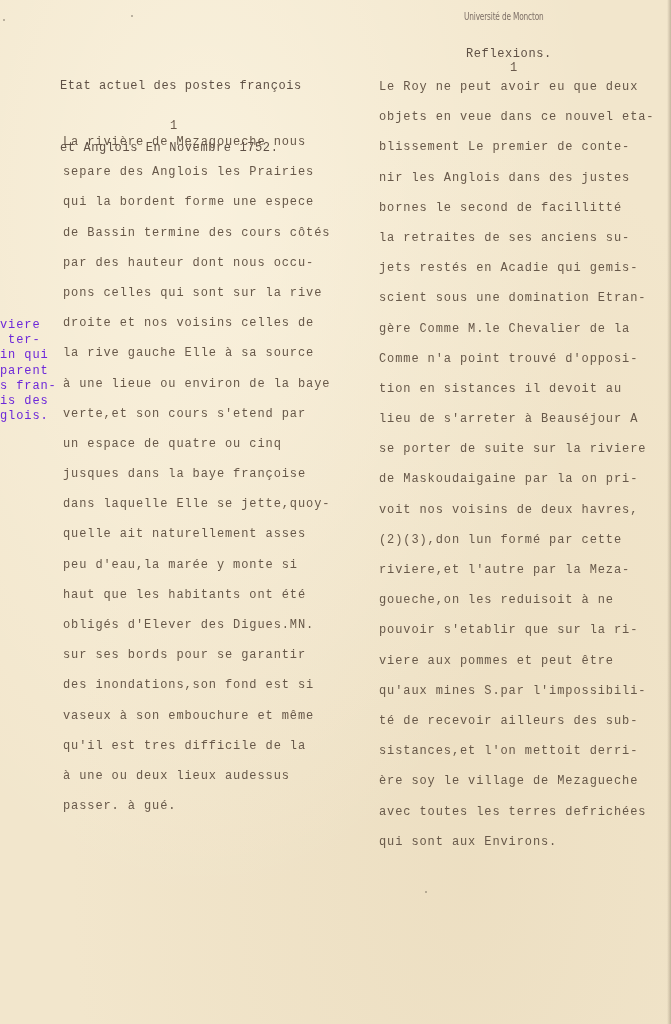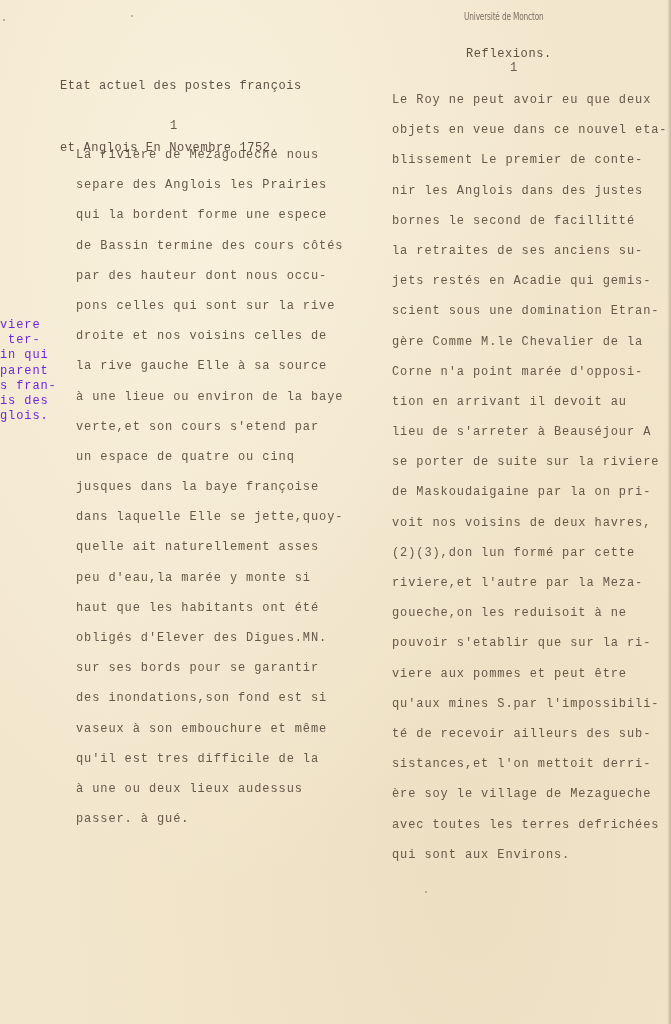--- a/index.html
+++ b/index.html
@@ -24,21 +24,21 @@
       white-space: nowrap;
     }
     .col-heading {
       position: absolute; font-size: 12px; letter-spacing: 0.6px; white-space: nowrap;
       color: #5e5045;
     }
     .note-num {
       position: absolute; font-size: 12px; color: #6a5a4c;
     }
     .col {
-      position: absolute; margin: 16px; padding: 0; list-style: none;
+      position: absolute; margin: 3px; padding: 0; list-style: none;
     }
     .col li {
       font-size: 12px; letter-spacing: 0.9px; white-space: nowrap;
       height: 30.2px; line-height: 16px;
       color: #675849;
     }
     #left-col { left: 60px; top: 131px; }
     #right-col { left: 376px; top: 76px; }
     .margin-note {
       position: absolute; left: 0; top: 318px; margin: 0; padding: 0; list-style: none;
@@ -104,22 +104,22 @@
 <ul class="col" id="right-col">
   <li>Le Roy ne peut avoir eu que deux</li>
   <li>objets en veue dans ce nouvel eta-</li>
   <li>blissement  Le premier de conte-</li>
   <li>nir les Anglois dans des justes</li>
   <li>bornes le second de facillitté</li>
   <li>la retraites de ses anciens su-</li>
   <li>jets restés en Acadie qui gemis-</li>
   <li>scient sous une domination Etran-</li>
   <li>gère Comme M.le Chevalier de la</li>
-  <li>Corne n'a point marée d'opposi-</li>
-  <li>tion en arrivant il devoit au</li>
+  <li>Comme n'a point trouvé d'opposi-</li>
+  <li>tion en sistances il devoit au</li>
   <li>lieu de s'arreter à Beauséjour A</li>
   <li>se porter de suite sur la riviere</li>
   <li>de Maskoudaigaine par la on pri-</li>
   <li>voit nos voisins de deux havres,</li>
   <li>(2)(3),don lun formé par cette</li>
   <li>riviere,et l'autre par la Meza-</li>
   <li>goueche,on les reduisoit à ne</li>
   <li>pouvoir s'etablir que sur la ri-</li>
   <li>viere aux pommes et peut être</li>
   <li>qu'aux mines S.par l'impossibili-</li>

